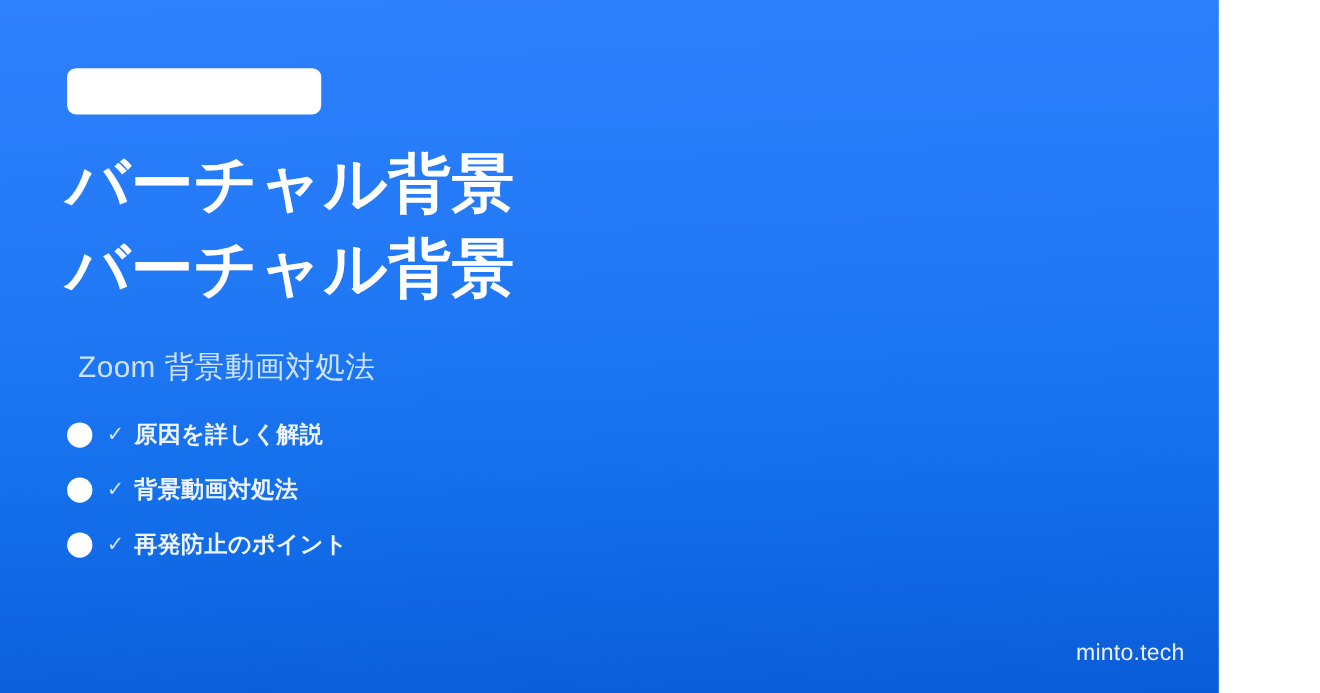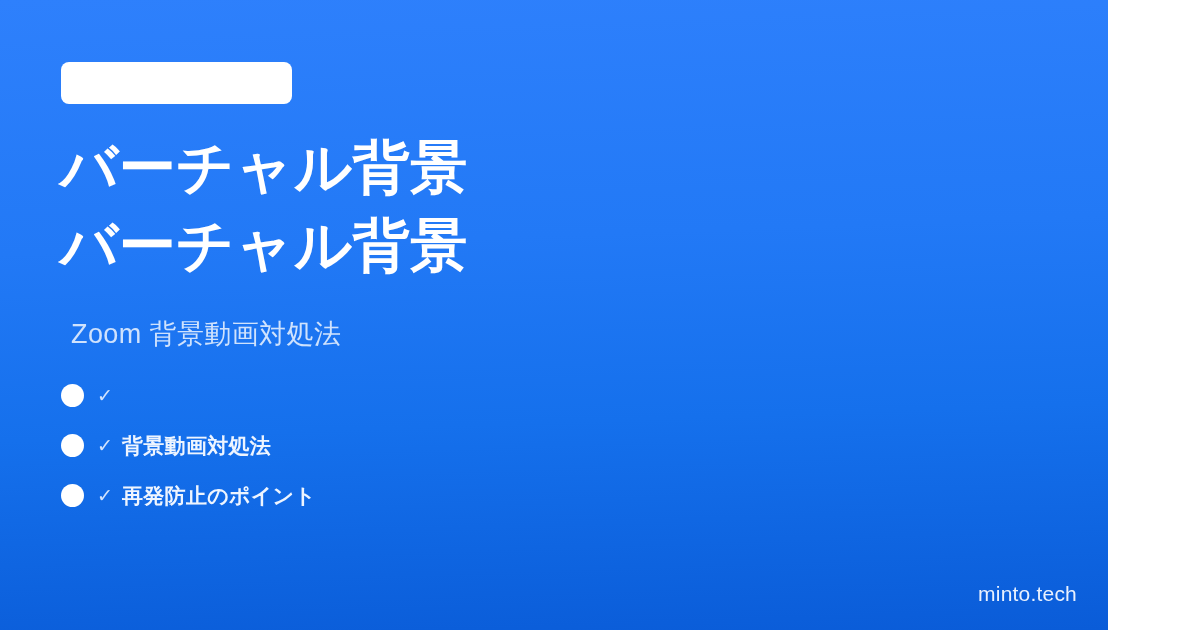--- a/index.html
+++ b/index.html
@@ -143,20 +143,21 @@
     <span class="line">バーチャル背景</span>
   </h1>
 
   <p class="subtitle">Zoom 背景動画対処法</p>
 
   <ul class="bullets">
 
     <li class="bullet">
       <span class="bullet-dot"></span>
       <span class="bullet-check">✓</span>
+      <span class="bullet-text">原因を詳しく解説</span>
     </li>
 
     <li class="bullet">
       <span class="bullet-dot"></span>
       <span class="bullet-check">✓</span>
       <span class="bullet-text">背景動画対処法</span>
     </li>
 
     <li class="bullet">
       <span class="bullet-dot"></span>

